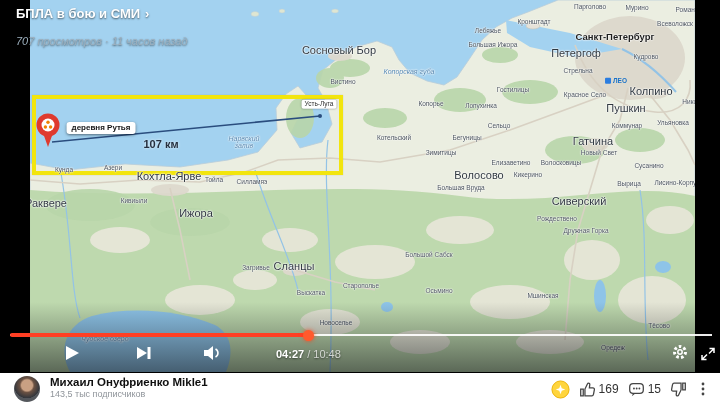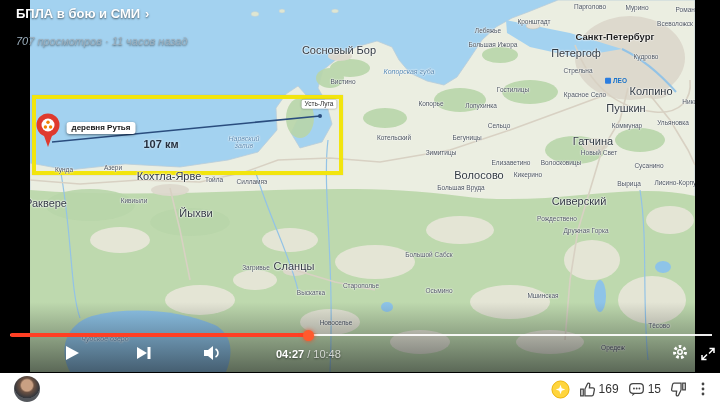--- a/index.html
+++ b/index.html
@@ -207,21 +207,21 @@
           <span class="ml t" style="left: 513px; top: 296px;">Мшинская</span>
           <span class="ml t" style="left: 629px; top: 326px;">Тёсово</span>
           <span class="ml t" style="left: 583px; top: 348px;">Оредеж</span>
           <span class="ml b" style="left: 16px; top: 203px;">Раквере</span>
           <span class="ml t" style="left: 34px; top: 170px;">Кунда</span>
           <span class="ml t" style="left: 83px; top: 168px;">Азери</span>
           <span class="ml t" style="left: 184px; top: 180px;">Тойла</span>
           <span class="ml t" style="left: 222px; top: 182px;">Силламяэ</span>
           <span class="ml b" style="left: 139px; top: 176px;">Кохтла-Ярве</span>
           <span class="ml t" style="left: 104px; top: 201px;">Кивиыли</span>
-          <span class="ml b" style="left: 166px; top: 213px;">Йыхви</span>
+          <span class="ml b" style="left: 166px; top: 213px;">Ижора</span>
           <span class="ml b" style="left: 264px; top: 266px;">Сланцы</span>
           <span class="ml t" style="left: 226px; top: 268px;">Загривье</span>
           <span class="ml t" style="left: 281px; top: 293px;">Выскатка</span>
           <span class="ml t" style="left: 331px; top: 286px;">Старополье</span>
           <span class="ml t" style="left: 306px; top: 323px;">Новоселье</span>
           <span class="ml w" style="left: 379px; top: 71px;">Копорская губа</span>
           <span class="ml w2" style="left: 214px; top: 142px;">Нарвский залив</span>
           <span class="ml w" style="left: 75px; top: 338px;">Чудское озеро</span>
           <span class="ml poi" style="left: 586px; top: 81px;">ЛЕО</span>
           <span class="ml bx" style="left: 289px; top: 104px;">Усть-Луга</span>
@@ -273,20 +273,24 @@
     </button>
     <button class="ctrl" style="left:696px;top:345px">
       <svg width="16" height="16" viewBox="0 0 16 16">
         <path d="M9.5,2.5 H14 V7 M14,2.5 L9,7.5 M6.5,13.5 H2 V9 M2,13.5 L7,8.5" stroke="#fff" stroke-width="1.5" fill="none"></path>
       </svg>
     </button>
   </div>
 
   <div class="bottombar">
     <div class="avatar"></div>
+    <div class="ch-text">
+      <div class="ch-name">Михаил Онуфриенко Mikle1</div>
+      <div class="ch-subs">143,5 тыс подписчиков</div>
+    </div>
     <div class="actions">
       <button class="abtn">
         <svg class="coin" viewBox="0 0 20 20">
           <circle cx="10" cy="10" r="9" fill="#FFD53D" stroke="#EBB000" stroke-width="1"></circle>
           <path d="M10,5 L11.3,8.7 L15,10 L11.3,11.3 L10,15 L8.7,11.3 L5,10 L8.7,8.7 Z" fill="#fff"></path>
         </svg>
       </button>
       <button class="abtn">
         <svg width="17" height="17" viewBox="0 0 20 20">
           <path d="M7,17.5 V9.5 L10,3.2 C10.2,2.7 10.7,2.4 11.2,2.4 C12.1,2.4 12.8,3.2 12.7,4.1 L12.2,8 H16.4 C17.5,8 18.3,9 18.1,10.1 L17.1,15.4 C16.9,16.3 16.1,17.5 15.2,17.5 Z M2,9.5 H5 V17.5 H2 Z" fill="none" stroke="#444" stroke-width="1.5"></path>

